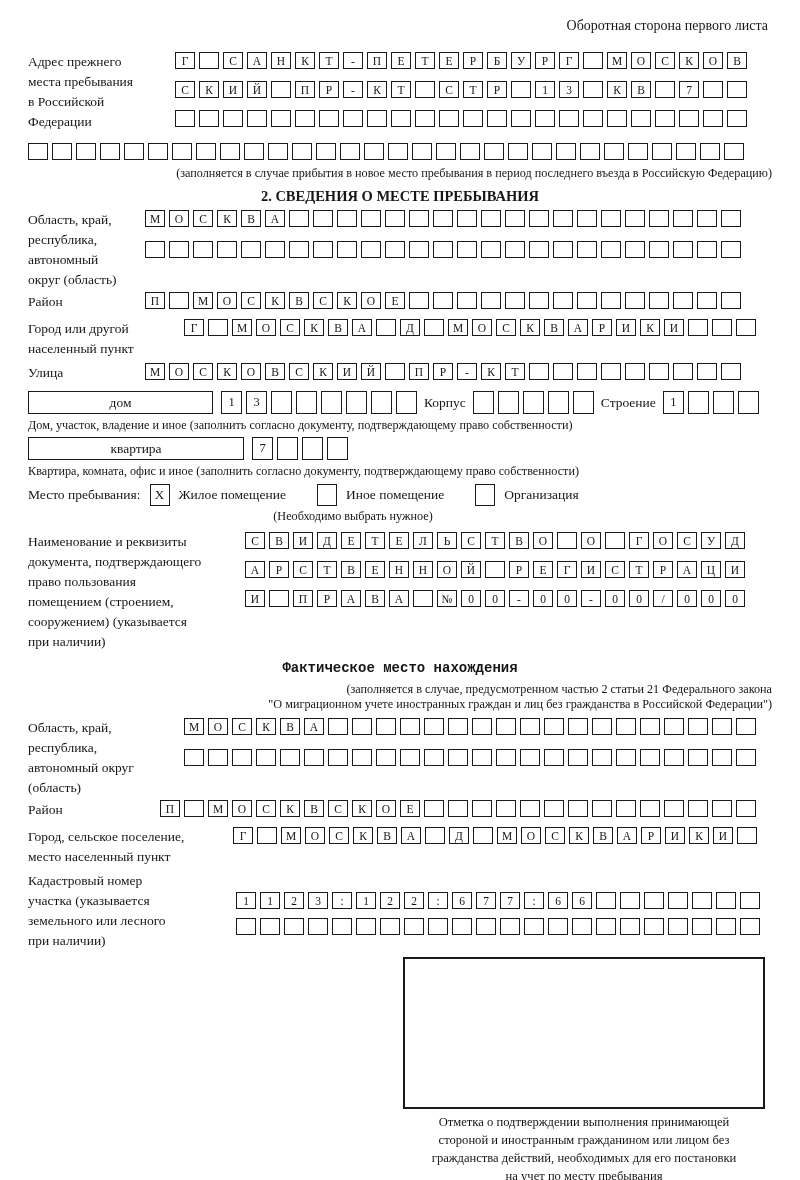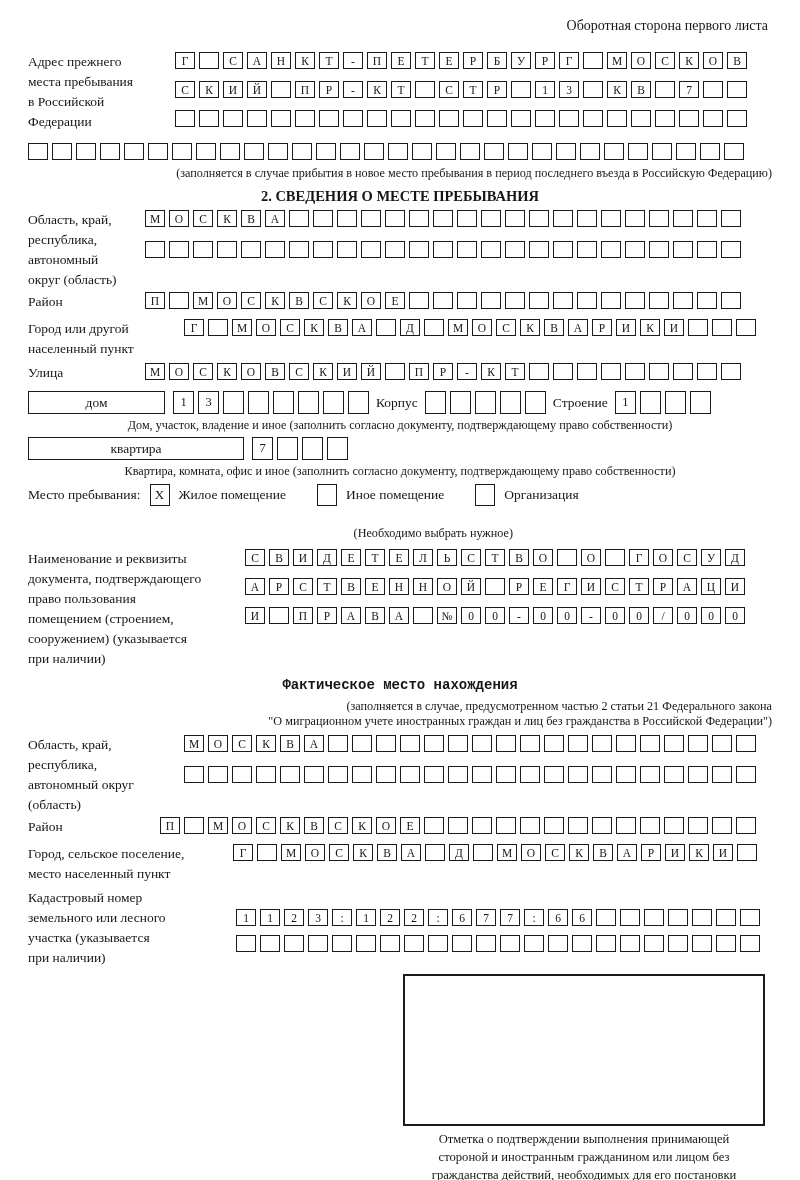--- a/index.html
+++ b/index.html
@@ -18,37 +18,37 @@
   .cells { white-space:nowrap; }
   .cell { display:inline-flex; width:20px; height:17px; border:1.7px solid #1a1a1a;
           margin-right:4px; align-items:center; justify-content:center;
           font-size:11.5px; background:#fff; vertical-align:top; }
   .lg-cell { width:21px; height:23px; font-size:12.5px; }
   .cr  { margin-bottom:11px; }
   .crr { margin-bottom:13px; }
   .crk { margin-bottom:8px; }
   .pt21 { padding-top:21px; }
 
-  .note { font-size:12.2px; line-height:15px;text-align:center; }
+  .note { font-size:12.2px; line-height:15px; }
   .center { text-align:right; }
   .hdr { text-align:center; font-weight:bold; font-size:14.5px; }
   .hdr2 { text-align:center; font-weight:bold; font-size:14px;font-family:Liberation Mono, monospace; }
 
   .box-label { border:1.7px solid #1a1a1a; height:23px; display:flex; align-items:center;
                justify-content:center; font-size:13.5px; flex-shrink:0; }
-  .w165{width:137px} .w200{width:216px}
+  .w165{width:185px} .w200{width:216px}
   .ml8{margin-left:8px}
 
   .inline-lbl { font-size:13.5px; line-height:23px; margin:0 7px 0 3px; flex-shrink:0; }
 
   .stay { align-items:center; font-size:13.5px; }
   .checkbox { display:inline-flex; width:20px; height:22px; border:1.7px solid #1a1a1a;
               align-items:center; justify-content:center; font-size:13px; margin:0 9px; flex-shrink:0; }
   .stay .opt { margin-right:22px; }
-  .choose { margin-left:165px; width:320px; text-align:right; margin-top:20px; }
+  .choose { margin-left:165px; width:320px; text-align:center; margin-top:3px; }
 
   .mt2{margin-top:2px} .mt4{margin-top:4px} .mt5{margin-top:5px} .mt6{margin-top:6px}
   .mt7{margin-top:7px} .mt8{margin-top:8px} .mt11{margin-top:11px} .mt18{margin-top:18px}
 
   .stampcol { width:372px; margin-left:auto; margin-right:2px; }
   .stamp-box { width:362px; height:152px; border:2px solid #1a1a1a; margin:0 auto; }
   .stamp-caption { text-align:center; font-size:12.6px; line-height:18px; margin-top:4px; }
 </style>
 </head>
 <body>
@@ -175,22 +175,22 @@
     <div class="lbl w205">
         <div>Город, сельское поселение,</div>
         <div>место населенный пункт</div>
       </div>
     <div class="cells"><span class="cell">Г</span><span class="cell"></span><span class="cell">М</span><span class="cell">О</span><span class="cell">С</span><span class="cell">К</span><span class="cell">В</span><span class="cell">А</span><span class="cell"></span><span class="cell">Д</span><span class="cell"></span><span class="cell">М</span><span class="cell">О</span><span class="cell">С</span><span class="cell">К</span><span class="cell">В</span><span class="cell">А</span><span class="cell">Р</span><span class="cell">И</span><span class="cell">К</span><span class="cell">И</span><span class="cell"></span></div>
   </div>
 
   <div class="row mt4">
     <div class="lbl w208">
         <div>Кадастровый номер</div>
+        <div>участка (указывается</div>
         <div>земельного или лесного</div>
-        <div>участка (указывается</div>
         <div>при наличии)</div>
       </div>
     <div class="pt21">
       <div class="cells crk"><span class="cell">1</span><span class="cell">1</span><span class="cell">2</span><span class="cell">3</span><span class="cell">:</span><span class="cell">1</span><span class="cell">2</span><span class="cell">2</span><span class="cell">:</span><span class="cell">6</span><span class="cell">7</span><span class="cell">7</span><span class="cell">:</span><span class="cell">6</span><span class="cell">6</span><span class="cell"></span><span class="cell"></span><span class="cell"></span><span class="cell"></span><span class="cell"></span><span class="cell"></span><span class="cell"></span></div>
       <div class="cells"><span class="cell"></span><span class="cell"></span><span class="cell"></span><span class="cell"></span><span class="cell"></span><span class="cell"></span><span class="cell"></span><span class="cell"></span><span class="cell"></span><span class="cell"></span><span class="cell"></span><span class="cell"></span><span class="cell"></span><span class="cell"></span><span class="cell"></span><span class="cell"></span><span class="cell"></span><span class="cell"></span><span class="cell"></span><span class="cell"></span><span class="cell"></span><span class="cell"></span></div>
     </div>
   </div>
 
   <div class="stampcol mt6">
     <div class="stamp-box"></div>

